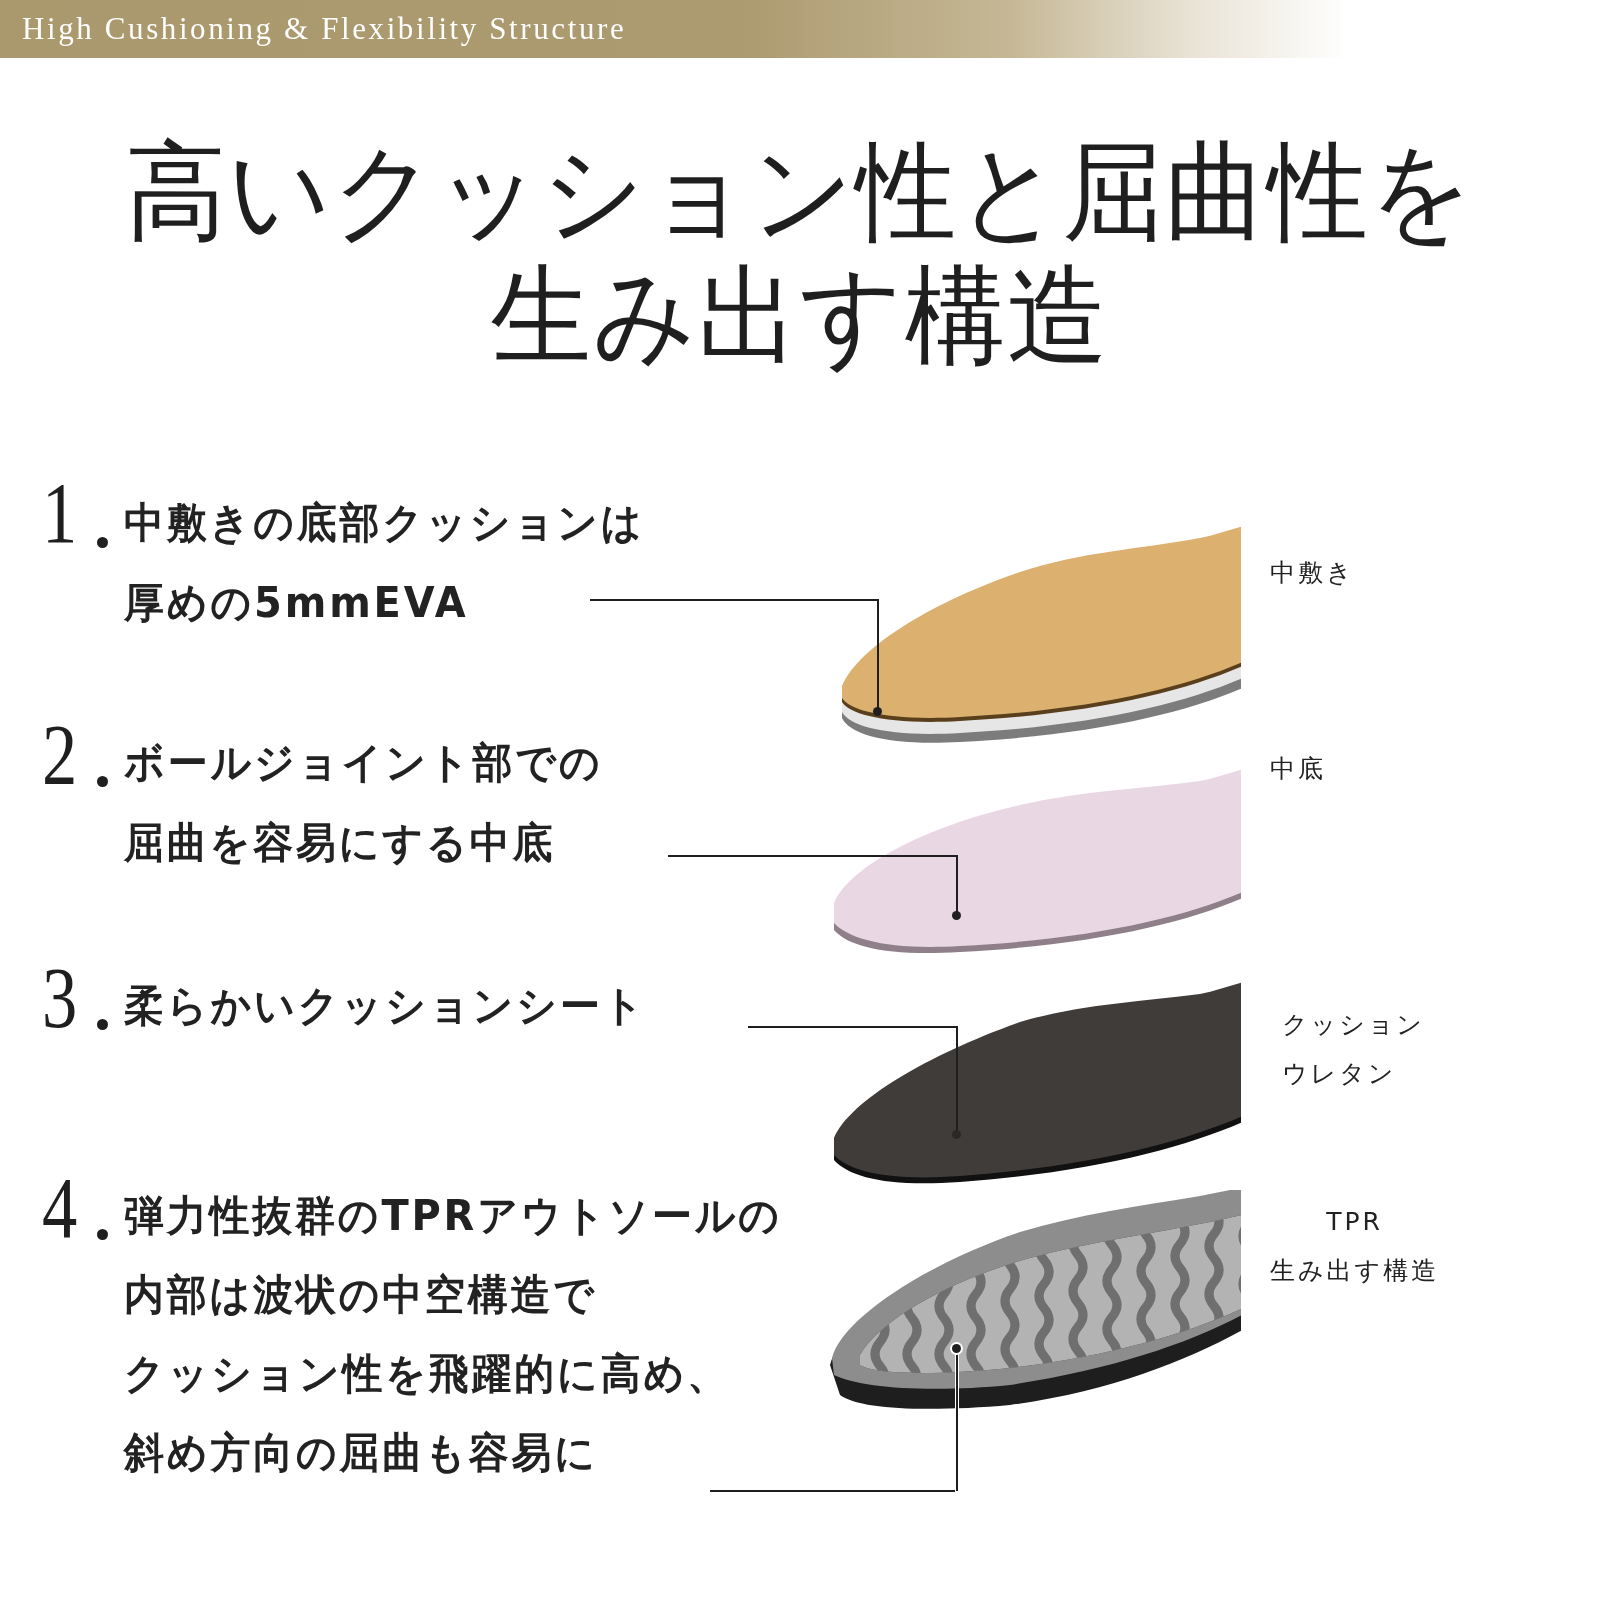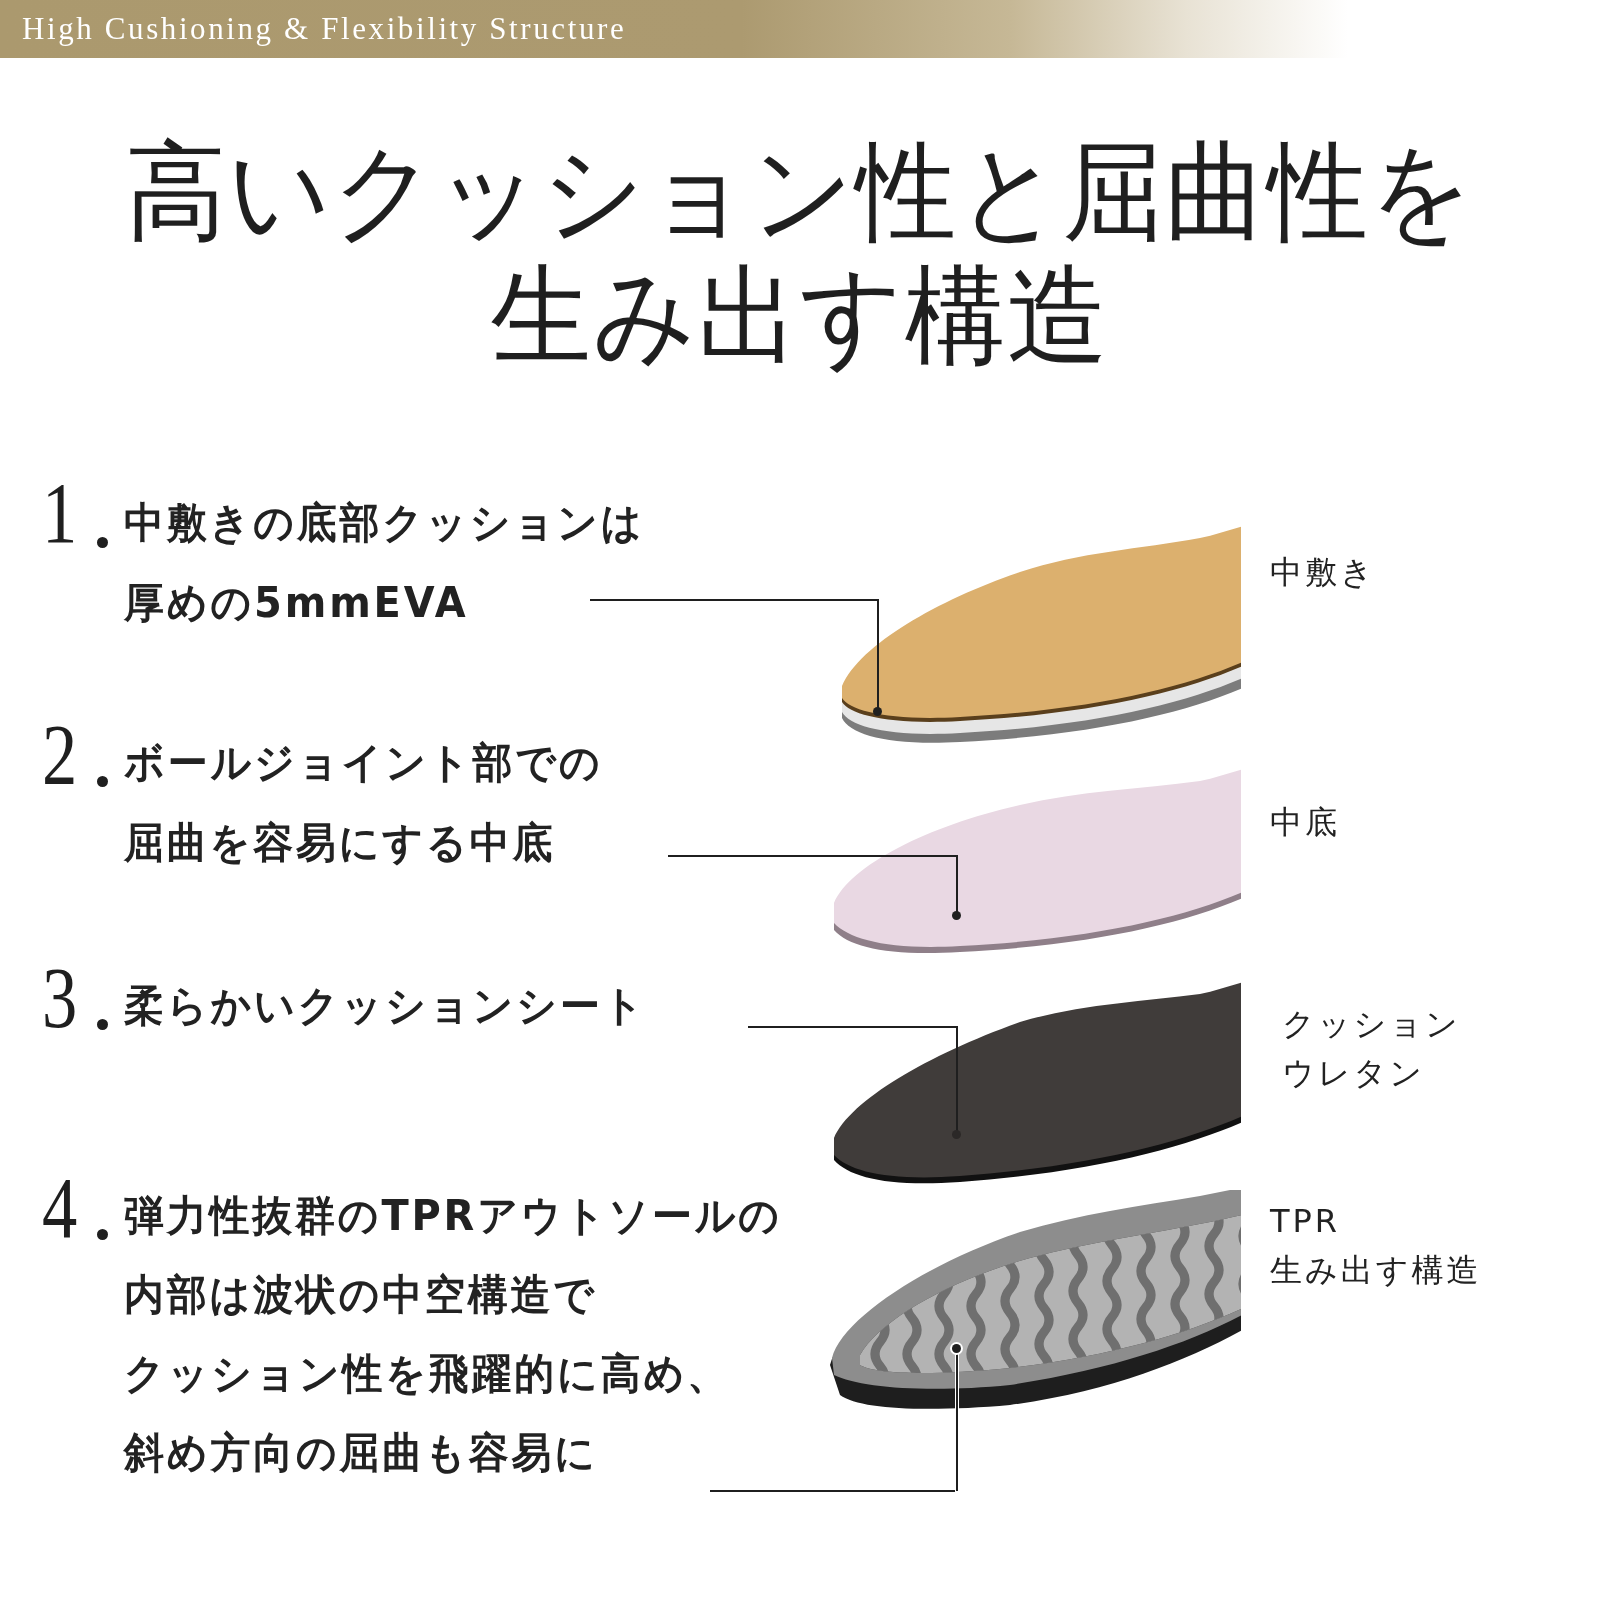--- a/index.html
+++ b/index.html
@@ -12,21 +12,21 @@
   .title { position:absolute; left:0; width:1600px; text-align:center;
            font-family:"DejaVu Serif","Liberation Serif",serif; font-size:108px; color:#1f1f1f;
            letter-spacing:2px; line-height:1; white-space:nowrap; transform:scaleX(0.93); }
   .title.l1 { top:138px; }
   .title.l2 { top:262px; }
   .num { position:absolute; font-family:"Liberation Serif","DejaVu Serif",serif; font-size:86px;
          color:#1f1f1f; line-height:1; transform:scaleX(0.82); transform-origin:left top; }
   .dot { position:absolute; width:11px; height:11px; border-radius:50%; background:#1f1f1f; }
   .desc { position:absolute; left:124px; font-size:42px; font-weight:bold; color:#222;
           letter-spacing:3px; line-height:1; white-space:nowrap; transform:scaleX(0.95); transform-origin:left top; }
-  .label { position:absolute; left:1270px; font-size:32px; color:#222; letter-spacing:3px; line-height:49px; }
+  .label { position:absolute; left:1270px; font-size:25px; color:#222; letter-spacing:3px; line-height:49px; }
   .leader { position:absolute; background:#1f1f1f; }
   .pin { position:absolute; width:9px; height:9px; border-radius:50%; background:#1f1f1f; }
   .pin.white-ring { box-shadow:0 0 0 2px #ffffff; }
   svg.sole { position:absolute; left:820px; overflow:visible; }
 </style>
 </head>
 <body>
 
 <div class="banner">
   <div class="banner-text">High Cushioning &amp; Flexibility Structure</div>
@@ -43,21 +43,21 @@
   <div class="label" style="top:548px;">
     <div>中敷き</div>
   </div>
 </div>
 
 <div>
   <div class="num" style="left:42px; top:712px;">2</div>
   <div class="dot" style="left:97px; top:776px;"></div>
   <div class="desc" style="top:742px;">ボールジョイント部での</div>
   <div class="desc" style="top:822px;">屈曲を容易にする中底</div>
-  <div class="label" style="top:798px;">
+  <div class="label" style="top:744px;">
     <div>中底</div>
   </div>
 </div>
 
 <div>
   <div class="num" style="left:42px; top:955px;">3</div>
   <div class="dot" style="left:97px; top:1019px;"></div>
   <div class="desc" style="top:985px;">柔らかいクッションシート</div>
   <div class="label" style="top:1000px;margin-left:12px;">
     <div>クッション</div>
@@ -65,21 +65,21 @@
   </div>
 </div>
 
 <div>
   <div class="num" style="left:42px; top:1165px;">4</div>
   <div class="dot" style="left:97px; top:1229px;"></div>
   <div class="desc" style="top:1195px;">弾力性抜群のTPRアウトソールの</div>
   <div class="desc" style="top:1274px;">内部は波状の中空構造で</div>
   <div class="desc" style="top:1353px;">クッション性を飛躍的に高め、</div>
   <div class="desc" style="top:1432px;">斜め方向の屈曲も容易に</div>
-  <div class="label" style="top:1197px;">
+  <div class="label" style="top:1197px;text-align:center;">
     <div>TPR</div>
     <div>生み出す構造</div>
   </div>
 </div>
 
 <svg class="sole" style="top:520px;" width="421" height="230" viewBox="0 0 421 230">
   <defs>
       <clipPath id="c1">
         <rect x="0" y="0" width="421" height="230"></rect>
       </clipPath>

